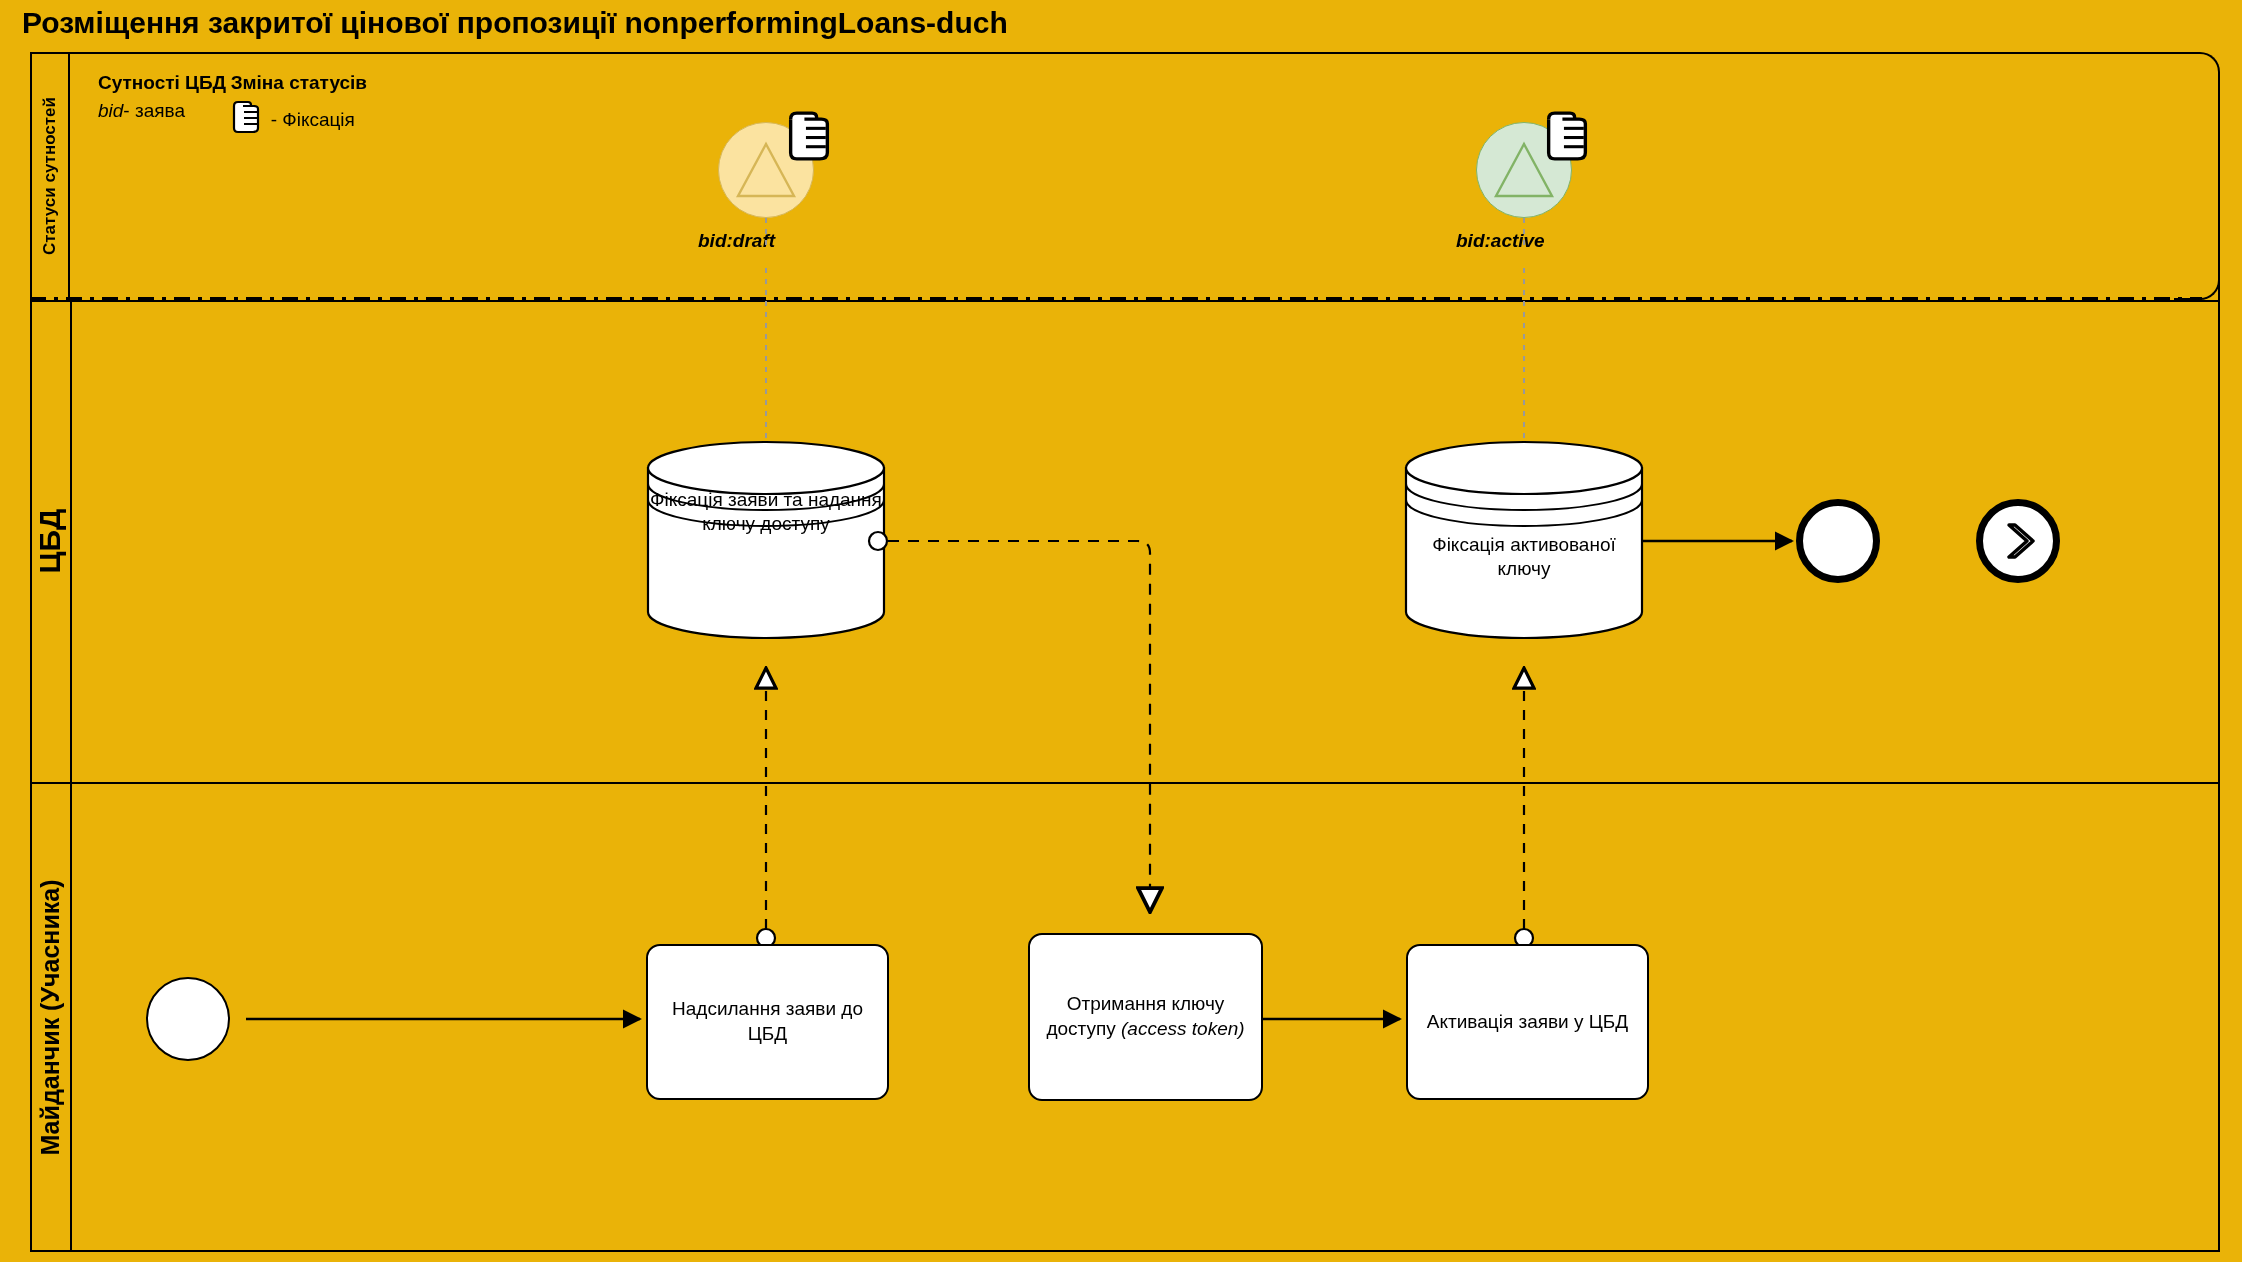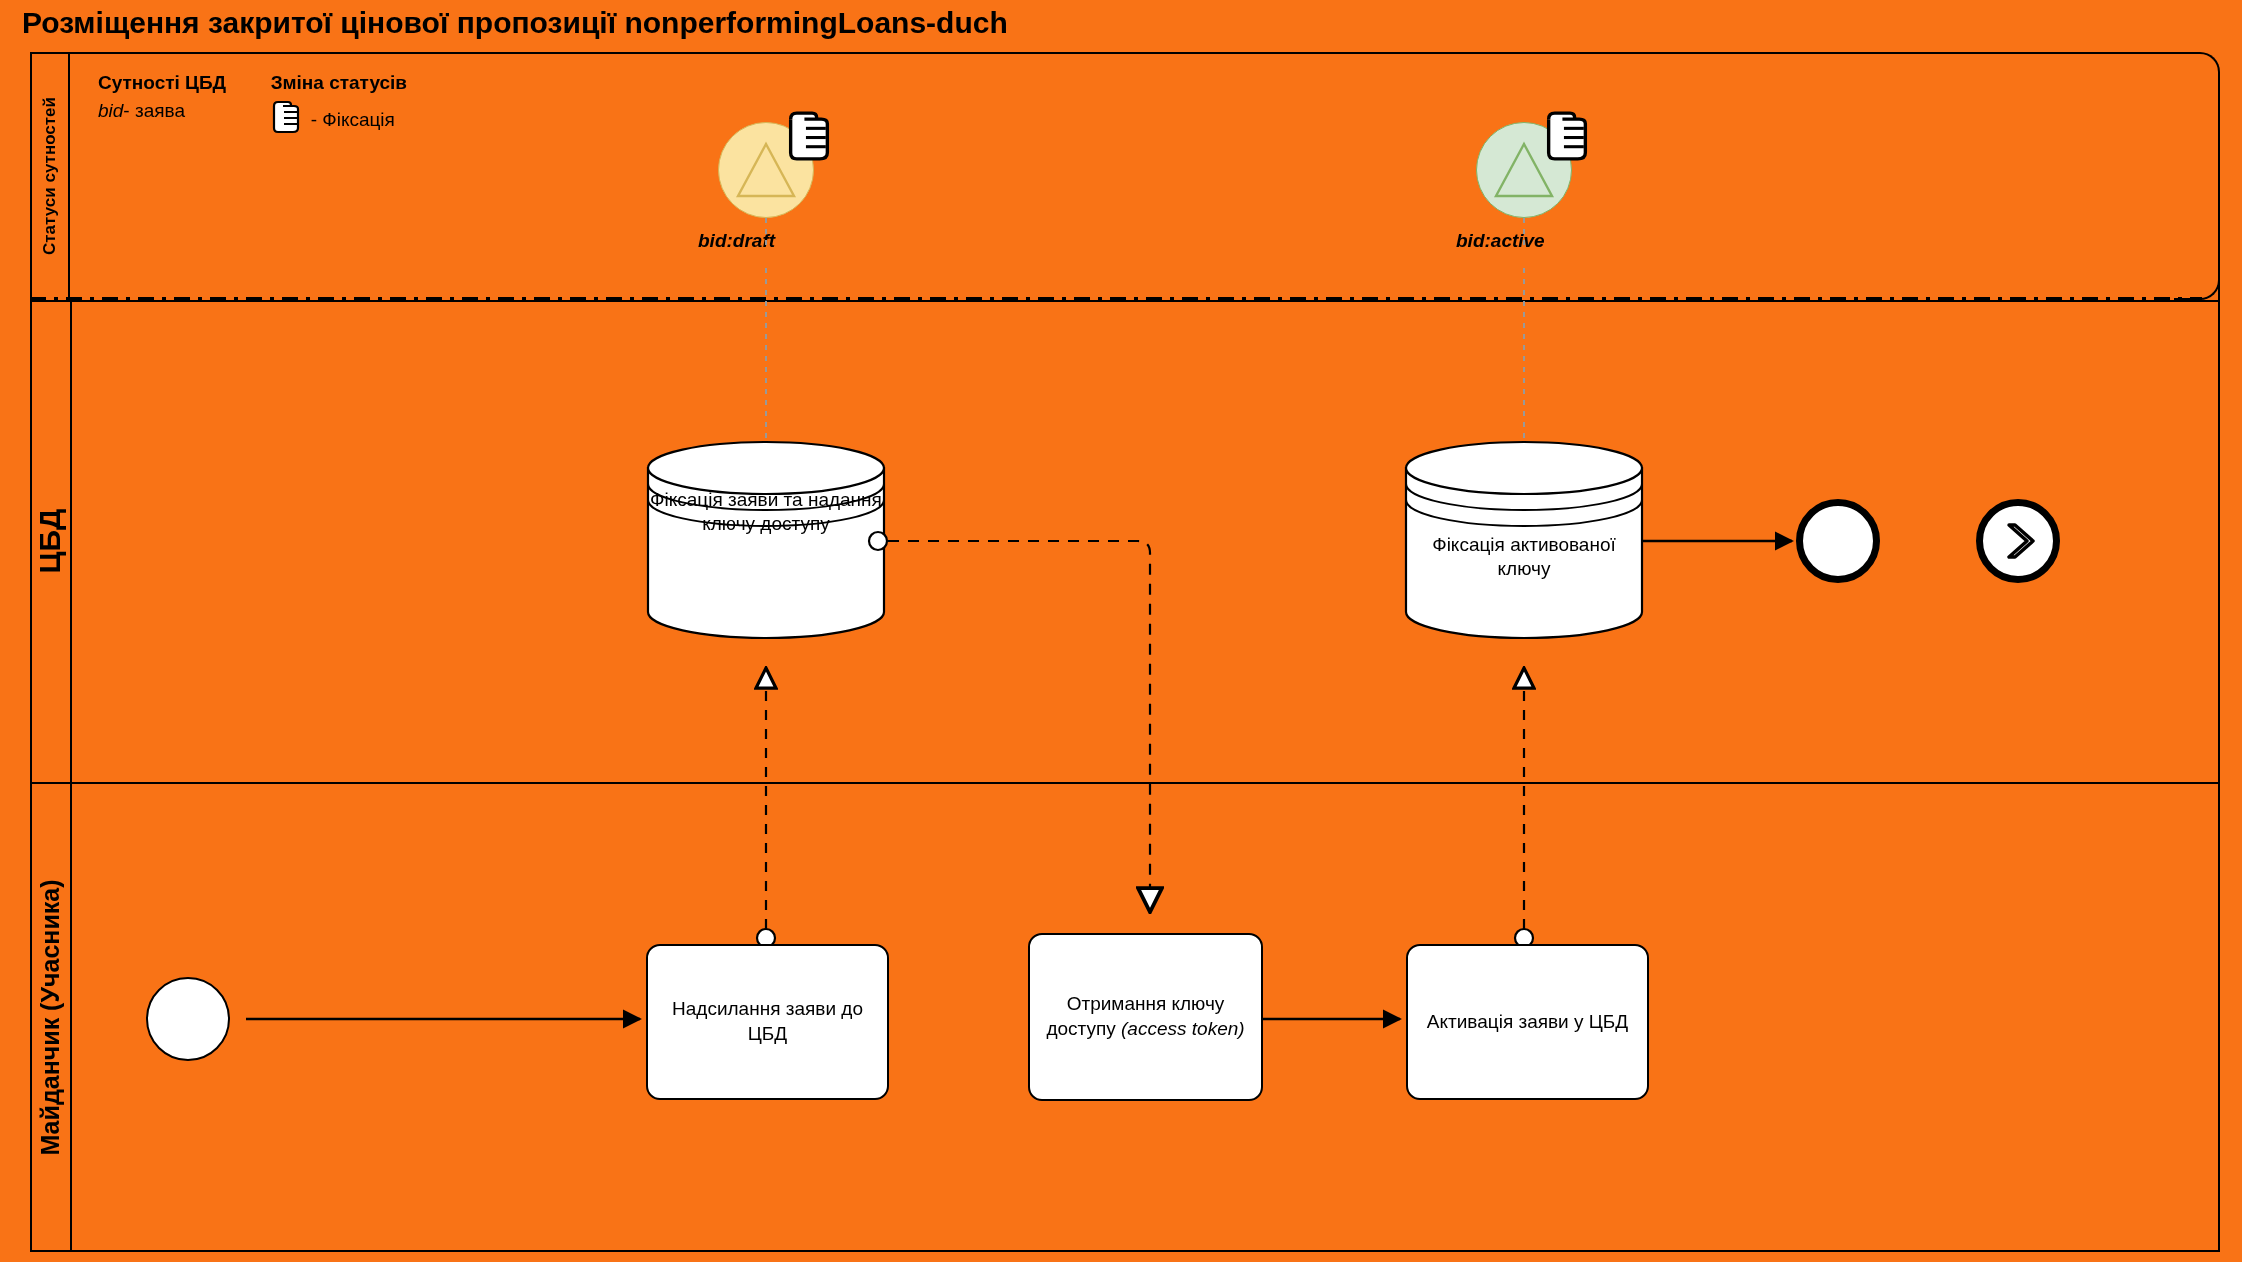--- a/index.html
+++ b/index.html
@@ -1,17 +1,17 @@
 <!DOCTYPE html>
 <html><head>
 <meta charset="utf-8">
 <style>
   html,body{margin:0;padding:0;background:#ffffff;}
   body{font-family:"Liberation Sans","DejaVu Sans",sans-serif;}
-  #page{position:relative;width:2242px;height:1262px;background:#f97316;overflow:hidden;}
+  #page{position:relative;width:2242px;height:1262px;background:#eab308;overflow:hidden;}
 
   #diagram-title{
     position:absolute;left:22px;top:6px;
     font-size:30px;font-weight:bold;color:#000;letter-spacing:0px;white-space:nowrap;
   }
 
   
   .lane-box{position:absolute;box-sizing:border-box;}
 
   #status-lane{
@@ -66,21 +66,21 @@
   #lane-title-cbd span{transform:rotate(-90deg);font-size:30px;}
   #lane-title-platform{top:782px;height:470px;}
   #lane-title-platform span{transform:rotate(-90deg);font-size:25px;}
 
   
   #legend{position:absolute;left:98px;top:72px;}
   .legend-col{display:inline-block;vertical-align:top;}
   .legend-head{font-size:19px;font-weight:bold;color:#000;margin-bottom:6px;white-space:nowrap;}
   .legend-row{font-size:19px;color:#000;white-space:nowrap;display:flex;align-items:center;}
   .legend-row .ital{font-style:italic;}
-  #legend-col-1{margin-right:40px;}
+  #legend-col-1{}
 
   
   .hand-icon{display:inline-block;}
 
   
   .status-marker{position:absolute;}
   .status-circle{
     position:absolute;width:96px;height:96px;border-radius:50%;
     box-sizing:border-box;
   }

